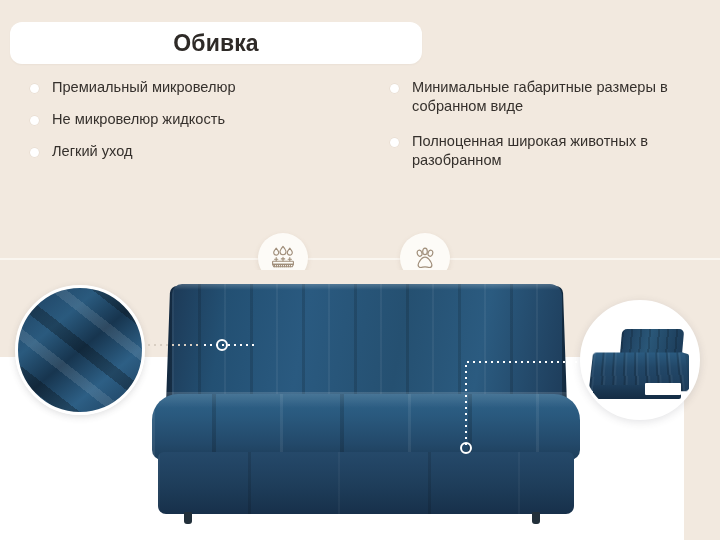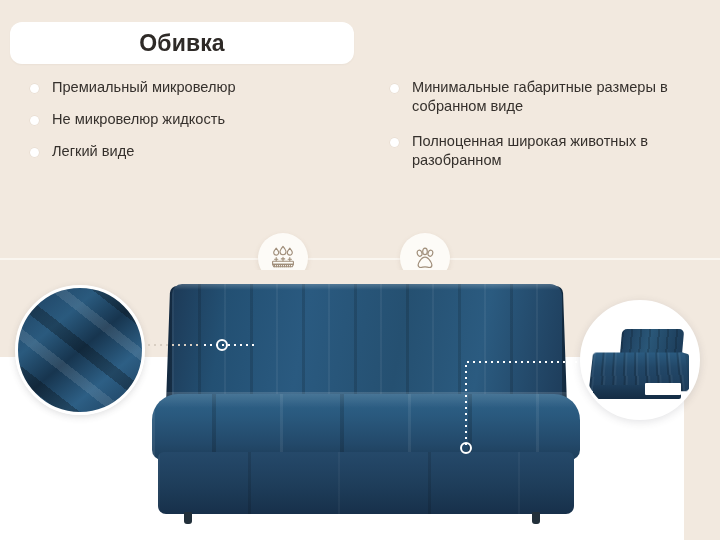--- a/index.html
+++ b/index.html
@@ -11,21 +11,21 @@
   #stage{position:relative;width:720px;height:540px;overflow:hidden;background:#f2e9df;}
 
   
   .info-panel{position:absolute;left:0;top:0;width:720px;height:270px;background:#f2e9df;}
 
   .col{position:absolute;top:0;width:348px;height:270px;}
   .col-left{left:10px;}
   .col-right{left:370px;}
 
   .title-pill{
-    position:absolute;left:0;top:22px;width:344px;height:42px;
+    position:absolute;left:0;top:22px;width:412px;height:42px;
     background:#ffffff;border-radius:12px;
     display:flex;align-items:center;justify-content:center;
     box-shadow:0 1px 2px rgba(120,100,80,.06);
   }
   .title-pill span{
     font-size:23px;font-weight:bold;color:#2e2a27;letter-spacing:.1px;
   }
 
   .bullets{position:absolute;left:4px;top:78px;width:344px;}
   .bullet{position:relative;display:flex;align-items:flex-start;margin-bottom:13px;}
@@ -240,21 +240,21 @@
         <div class="bullet">
           <span class="dot"></span>
           <span class="btxt">Премиальный микровелюр</span>
         </div>
         <div class="bullet">
           <span class="dot"></span>
           <span class="btxt">Не микровелюр жидкость</span>
         </div>
         <div class="bullet">
           <span class="dot"></span>
-          <span class="btxt">Легкий виде</span>
+          <span class="btxt">Легкий уход</span>
         </div>
       </div>
     </div>
 
     <div class="col col-right">
       <div class="bullets">
         <div class="bullet">
           <span class="dot"></span>
           <span class="btxt">Минимальные габаритные размеры в собранном виде</span>
         </div>

